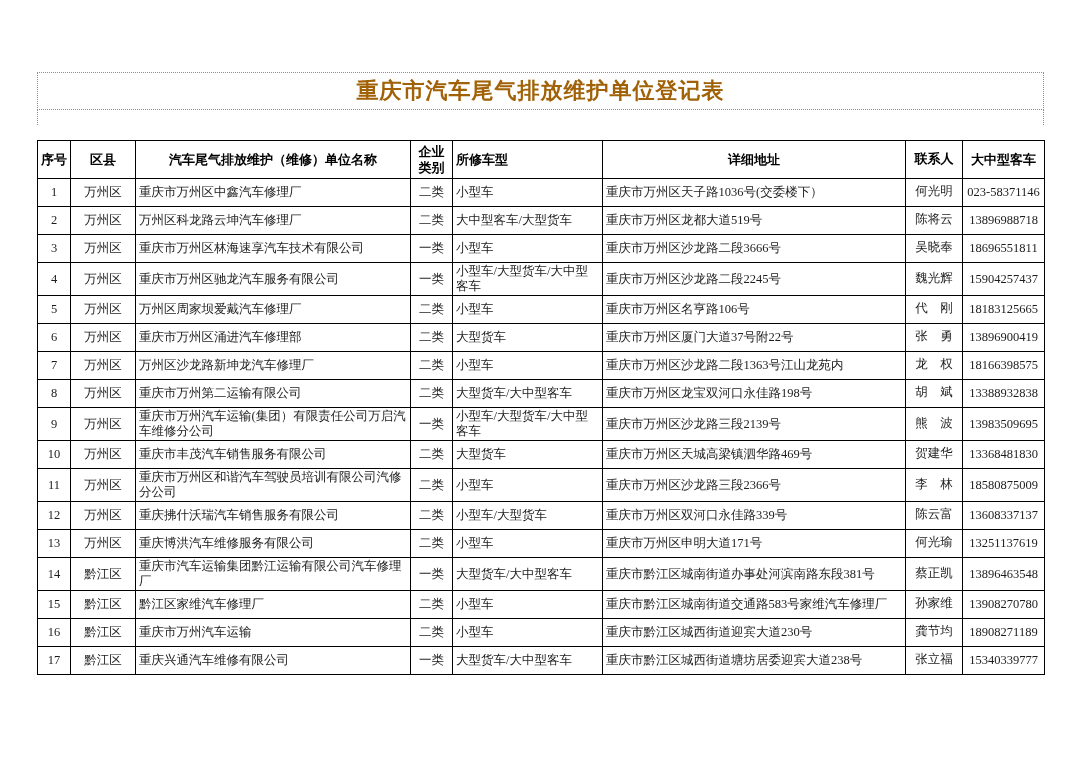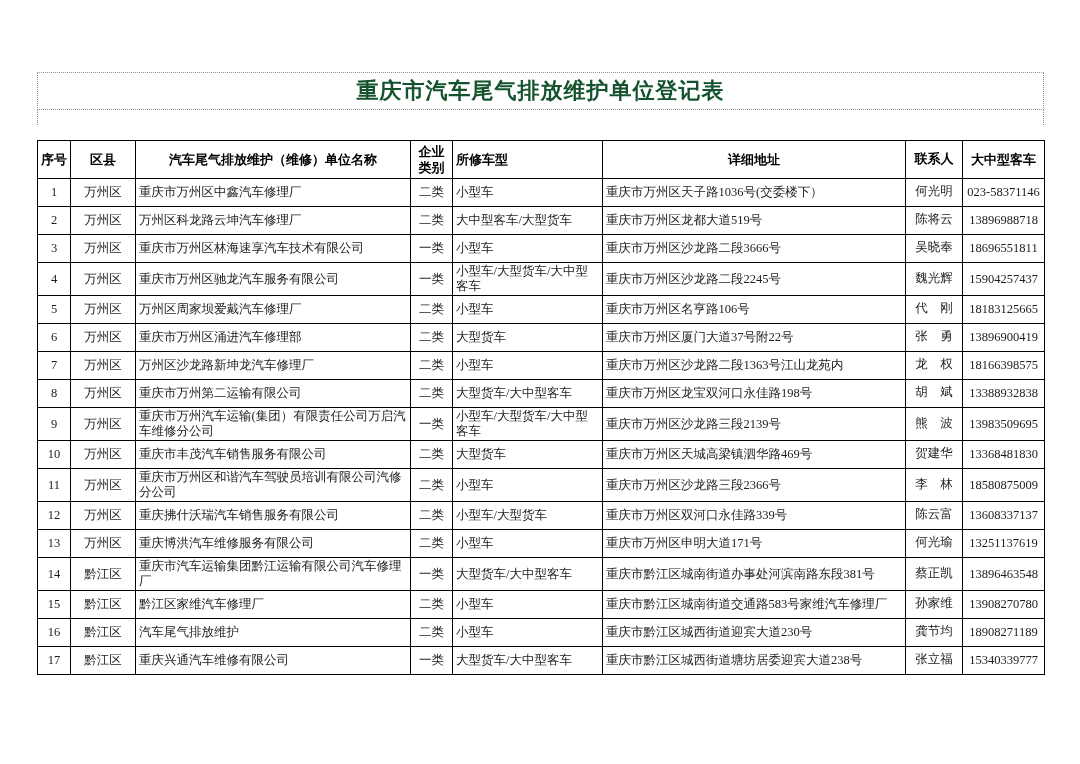--- a/index.html
+++ b/index.html
@@ -13,21 +13,21 @@
   }
   .sheet { position:absolute; left:0; top:0; width:1080px; height:764px; background:#fff; }
 
   
   .title-cell {
     position:absolute; left:37px; top:72px; width:1007px; height:38px;
     border:1px dotted #8f8f8f;
     display:flex; align-items:center; justify-content:center;
   }
   .title-cell h1 {
-    font-size:22px; font-weight:bold; color:#14532d; letter-spacing:1px;
+    font-size:22px; font-weight:bold; color:#a16207; letter-spacing:1px;
     line-height:1;
   }
   .title-gap {
     position:absolute; left:37px; top:110px; width:1007px; height:15px;
     border-left:1px dotted #8f8f8f; border-right:1px dotted #8f8f8f;
   }
 
   table.reg {
     position:absolute; left:37px; top:140px; width:1007px;
     border-collapse:collapse; table-layout:fixed;
@@ -234,21 +234,21 @@
           <td class="c-name">黔江区家维汽车修理厂</td>
           <td class="c-category">二类</td>
           <td class="c-vehicles">小型车</td>
           <td class="c-address">重庆市黔江区城南街道交通路583号家维汽车修理厂</td>
           <td class="c-contact">孙家维</td>
           <td class="c-phone">13908270780</td>
         </tr>
         <tr>
           <td class="c-no">16</td>
           <td class="c-district">黔江区</td>
-          <td class="c-name">汽车尾气排放维护</td>
+          <td class="c-name">重庆市万州汽车运输</td>
           <td class="c-category">二类</td>
           <td class="c-vehicles">小型车</td>
           <td class="c-address">重庆市黔江区城西街道迎宾大道230号</td>
           <td class="c-contact">龚节均</td>
           <td class="c-phone">18908271189</td>
         </tr>
         <tr>
           <td class="c-no">17</td>
           <td class="c-district">黔江区</td>
           <td class="c-name">重庆兴通汽车维修有限公司</td>

